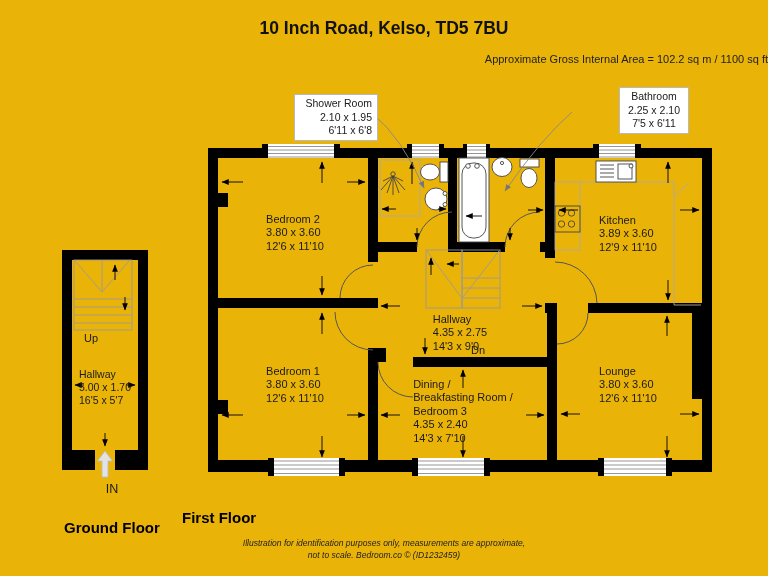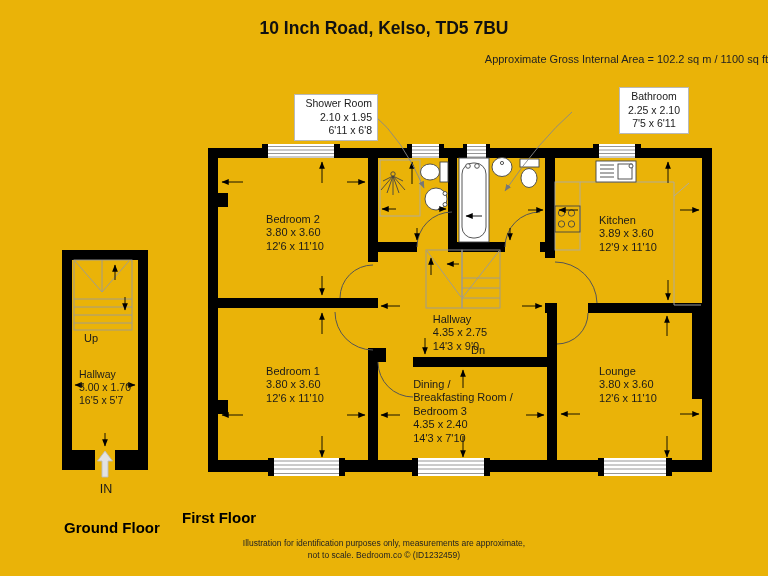--- a/index.html
+++ b/index.html
@@ -13,21 +13,21 @@
   .callout-box{position:absolute;border:1px solid #b9b9b9;background:#fff;
               text-align:center;font-size:10.5px;line-height:1.3;padding:2px 5px;
               color:#1a1a1a;white-space:nowrap;z-index:3;}
   .room-label{position:absolute;transform:translate(-50%,-50%);text-align:left;
               font-size:11px;line-height:1.22;color:#1a1a1a;white-space:nowrap;z-index:2;}
   .room-label.small{font-size:10.5px;}
   .tiny-label{position:absolute;transform:translate(-50%,-50%);font-size:11px;
               color:#1a1a1a;z-index:2;}
   .floor-label{position:absolute;font-size:15px;font-weight:bold;color:#000;z-index:2;}
   .footer-note{position:absolute;left:0;right:0;top:538px;text-align:center;
-              font-size:8.5px;line-height:1.4;color:#222;}
+              font-size:8.5px;line-height:1.4;color:#222;font-style:italic;}
 </style>
 </head>
 <body>
 
 <div class="canvas">
 
   <div class="page-title">10 Inch Road, Kelso, TD5 7BU</div>
   <div class="page-subtitle">Approximate Gross Internal Area = 102.2 sq m / 1100 sq ft</div>
 
   <svg class="plan-svg" width="768" height="576" viewBox="0 0 768 576">
@@ -298,21 +298,21 @@
     <div>Lounge</div>
     <div>3.80 x 3.60</div>
     <div>12'6 x 11'10</div>
   </div>
   <div class="tiny-label" style="left:91px;top:338px;">Up</div>
   <div class="room-label small" style="left:105px;top:387px;">
     <div>Hallway</div>
     <div>5.00 x 1.70</div>
     <div>16'5 x 5'7</div>
   </div>
-  <div class="tiny-label" style="left:106px;top:489px;font-size:12.5px;text-align:center;">IN</div>
+  <div class="tiny-label" style="left:112px;top:489px;font-size:12.5px;text-align:center;">IN</div>
 
   <div class="floor-label" style="left:64px;top:519px;">Ground Floor</div>
   <div class="floor-label" style="left:182px;top:509px;text-align:center;">First Floor</div>
   <div class="footer-note">
     <div>Illustration for identification purposes only, measurements are approximate,</div>
     <div>not to scale. Bedroom.co © (ID1232459)</div>
   </div>
 
 </div>
 

